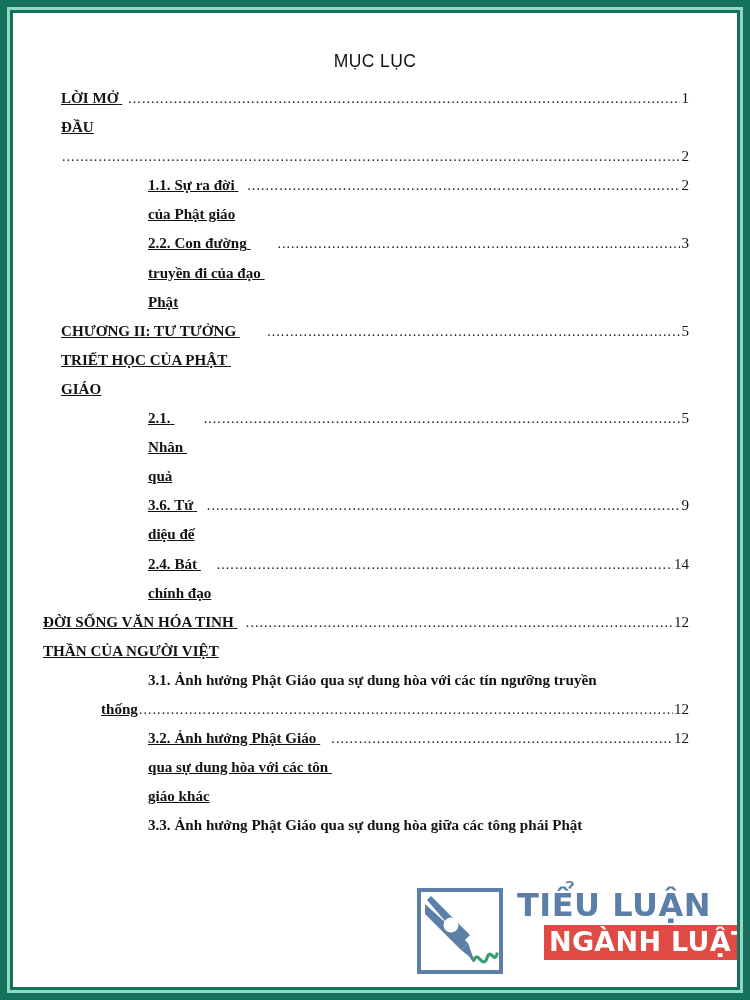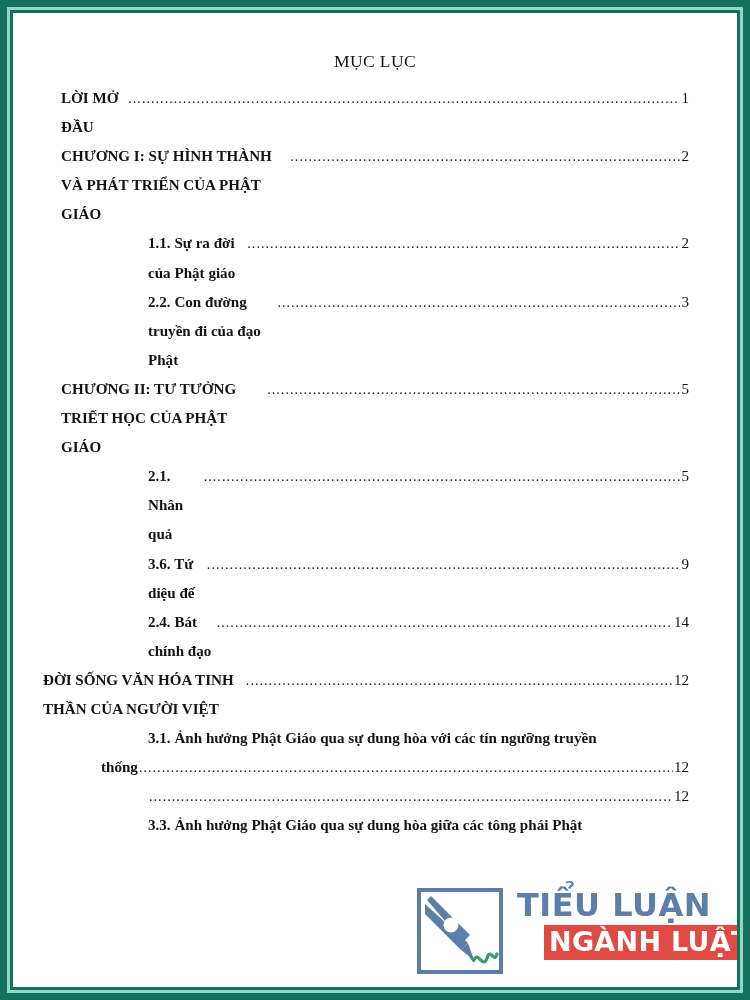--- a/index.html
+++ b/index.html
@@ -66,21 +66,21 @@
     z-index: 5;
   }
 
   .toc-title {
     text-align: center;
     font-size: 17.5px;
     letter-spacing: 0.4px;
     color: #121212;
     margin: 0 0 12px 0;
     font-weight: normal;
-    font-family: Liberation Serif, serif;
+    font-family: Liberation Sans, sans-serif;
   }
 
   .toc-list {
     margin: 0;
     padding: 0;
     list-style: none;
   }
 
   .toc-entry {
     position: relative;
@@ -95,20 +95,21 @@
 
   
   .row {
     display: flex;
     align-items: baseline;
     width: 100%;
   }
   .row .label {
     white-space: pre-wrap;
     flex: 0 1 auto;
+    text-decoration: underline;
   }
   .row .leader {
     flex: 1 1 auto;
     overflow: hidden;
     white-space: nowrap;
     font-weight: normal;
     letter-spacing: 1.05px;
     font-size: 14px;
     color: #1a1a1a;
     margin: 0 0px 0 1px;
@@ -209,21 +210,20 @@
     <div class="toc-list" id="toc-list">
         <div class="toc-entry level-0">
           <div class="row">
             <span class="label">LỜI MỞ ĐẦU</span>
             <span class="leader"></span>
             <span class="pagenum">1</span>
           </div>
         </div>
         <div class="toc-entry level-0">
           <div class="row">
-            <span class="label">CHƯƠNG I: SỰ HÌNH THÀNH VÀ PHÁT TRIỂN CỦA PHẬT GIÁO</span>
             <span class="leader"></span>
             <span class="pagenum">2</span>
           </div>
         </div>
         <div class="toc-entry level-2">
           <div class="row">
             <span class="label">1.1. Sự ra đời của Phật giáo</span>
             <span class="leader"></span>
             <span class="pagenum">2</span>
           </div>
@@ -277,20 +277,21 @@
           <div class="wrap-second">
             <div class="row">
               <span class="label">thống</span>
               <span class="leader"></span>
               <span class="pagenum">12</span>
             </div>
           </div>
         </div>
         <div class="toc-entry level-2">
           <div class="row">
+            <span class="label">3.2. Ảnh hưởng Phật Giáo qua sự dung hòa với các tôn giáo khác</span>
             <span class="leader"></span>
             <span class="pagenum">12</span>
           </div>
         </div>
         <div class="toc-entry level-2">
           <div class="wrap-first">3.3. Ảnh hưởng Phật Giáo qua sự dung hòa giữa các tông phái Phật</div>
         </div>
       </div>
 
   </div>

